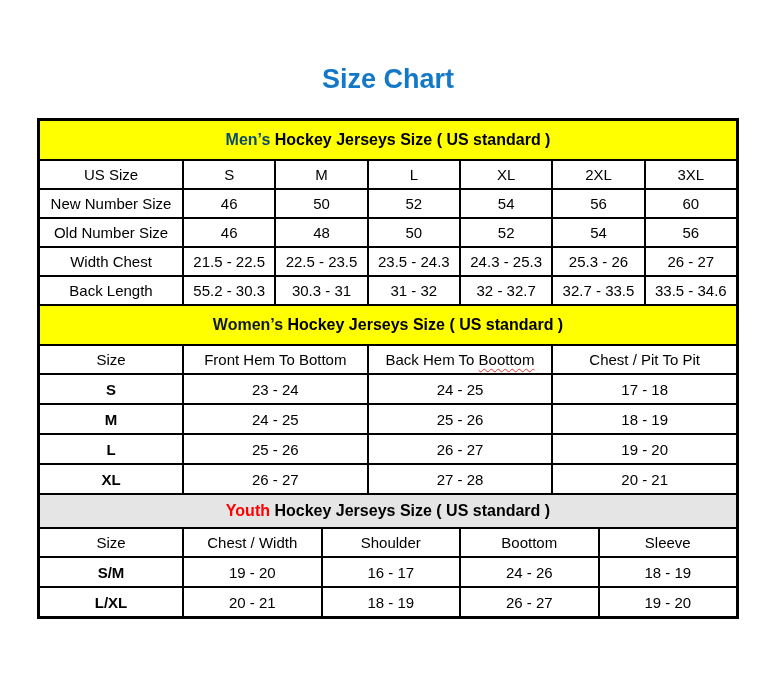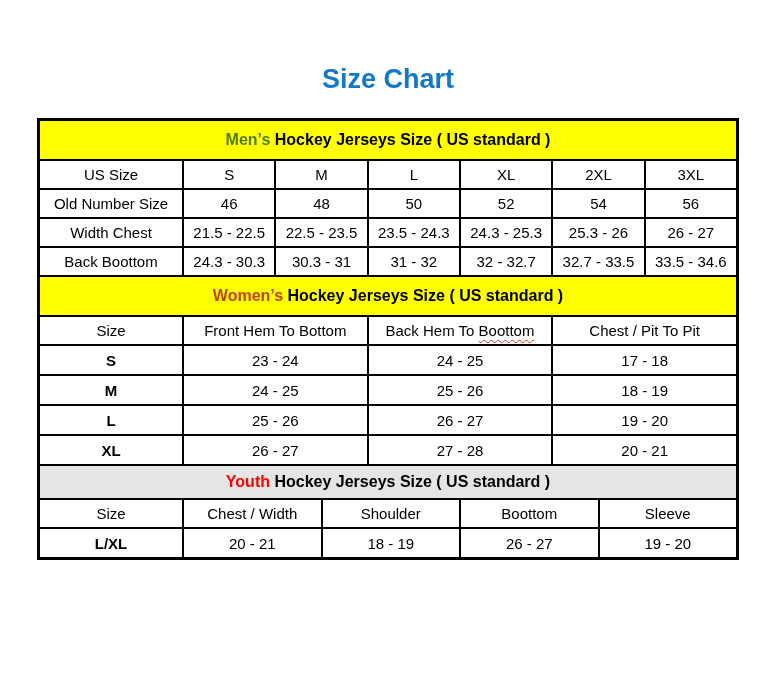--- a/index.html
+++ b/index.html
@@ -74,73 +74,82 @@
         <col>
         <col>
         <col>
         <col>
         <col>
         <col>
     </colgroup>
     <tbody>
         <tr>
       <td class="banner" colspan="7" style="background: rgb(255, 255, 0);">
-        <span class="hl" style="color: #4d7c0f;">Men’s</span><span> Hockey Jerseys Size ( US standard )</span>
+        <span class="hl" style="color: #0c4a6e;">Men’s</span><span> Hockey Jerseys Size ( US standard )</span>
       </td>
     </tr>
     <tr>
       <th class="col-head">US Size</th>
       <th class="col-head">S</th>
       <th class="col-head">M</th>
       <th class="col-head">L</th>
       <th class="col-head">XL</th>
       <th class="col-head">2XL</th>
       <th class="col-head">3XL</th>
     </tr>
     <tr>
+      <td class="row-label">New Number Size</td>
+      <td class="value-cell">46</td>
+      <td class="value-cell">50</td>
+      <td class="value-cell">52</td>
+      <td class="value-cell">54</td>
+      <td class="value-cell">56</td>
+      <td class="value-cell">60</td>
+    </tr>
+    <tr>
       <td class="row-label">Old Number Size</td>
       <td class="value-cell">46</td>
       <td class="value-cell">48</td>
       <td class="value-cell">50</td>
       <td class="value-cell">52</td>
       <td class="value-cell">54</td>
       <td class="value-cell">56</td>
     </tr>
     <tr>
       <td class="row-label">Width Chest</td>
       <td class="value-cell">21.5 - 22.5</td>
       <td class="value-cell">22.5 - 23.5</td>
       <td class="value-cell">23.5 - 24.3</td>
       <td class="value-cell">24.3 - 25.3</td>
       <td class="value-cell">25.3 - 26</td>
       <td class="value-cell">26 - 27</td>
     </tr>
     <tr>
-      <td class="row-label">Back Boottom</td>
-      <td class="value-cell">24.3 - 30.3</td>
+      <td class="row-label">Back Length</td>
+      <td class="value-cell">55.2 - 30.3</td>
       <td class="value-cell">30.3 - 31</td>
       <td class="value-cell">31 - 32</td>
       <td class="value-cell">32 - 32.7</td>
       <td class="value-cell">32.7 - 33.5</td>
       <td class="value-cell">33.5 - 34.6</td>
     </tr>
   </tbody>
     </table>
 
   <table class="size-table">
     <colgroup>
       <col class="label-col">
         <col>
         <col>
         <col>
     </colgroup>
     <tbody>
         <tr>
       <td class="banner" colspan="4" style="background: rgb(255, 255, 0);">
-        <span class="hl" style="color: #c2410c; text-align: center;">Women’s</span><span> Hockey Jerseys Size ( US standard )</span>
+        <span class="hl" style="color: #0f172a; text-align: center;">Women’s</span><span> Hockey Jerseys Size ( US standard )</span>
       </td>
     </tr>
     <tr class="tall">
       <th class="col-head">Size</th>
       <th class="col-head">Front Hem To Bottom</th>
       <th class="col-head">Back Hem To <span class="wavy">Boottom</span></th>
       <th class="col-head">Chest / Pit To Pit</th>
     </tr>
     <tr class="tall">
       <td class="row-label bold">S</td>
@@ -184,20 +193,27 @@
       </td>
     </tr>
     <tr>
       <th class="col-head">Size</th>
       <th class="col-head">Chest / Width</th>
       <th class="col-head">Shoulder</th>
       <th class="col-head">Boottom</th>
       <th class="col-head">Sleeve</th>
     </tr>
     <tr class="tall">
+      <td class="row-label bold">S/M</td>
+      <td class="value-cell">19 - 20</td>
+      <td class="value-cell">16 - 17</td>
+      <td class="value-cell">24 - 26</td>
+      <td class="value-cell">18 - 19</td>
+    </tr>
+    <tr class="tall">
       <td class="row-label bold">L/XL</td>
       <td class="value-cell">20 - 21</td>
       <td class="value-cell">18 - 19</td>
       <td class="value-cell">26 - 27</td>
       <td class="value-cell">19 - 20</td>
     </tr>
   </tbody>
     </table>
 
 </div>

